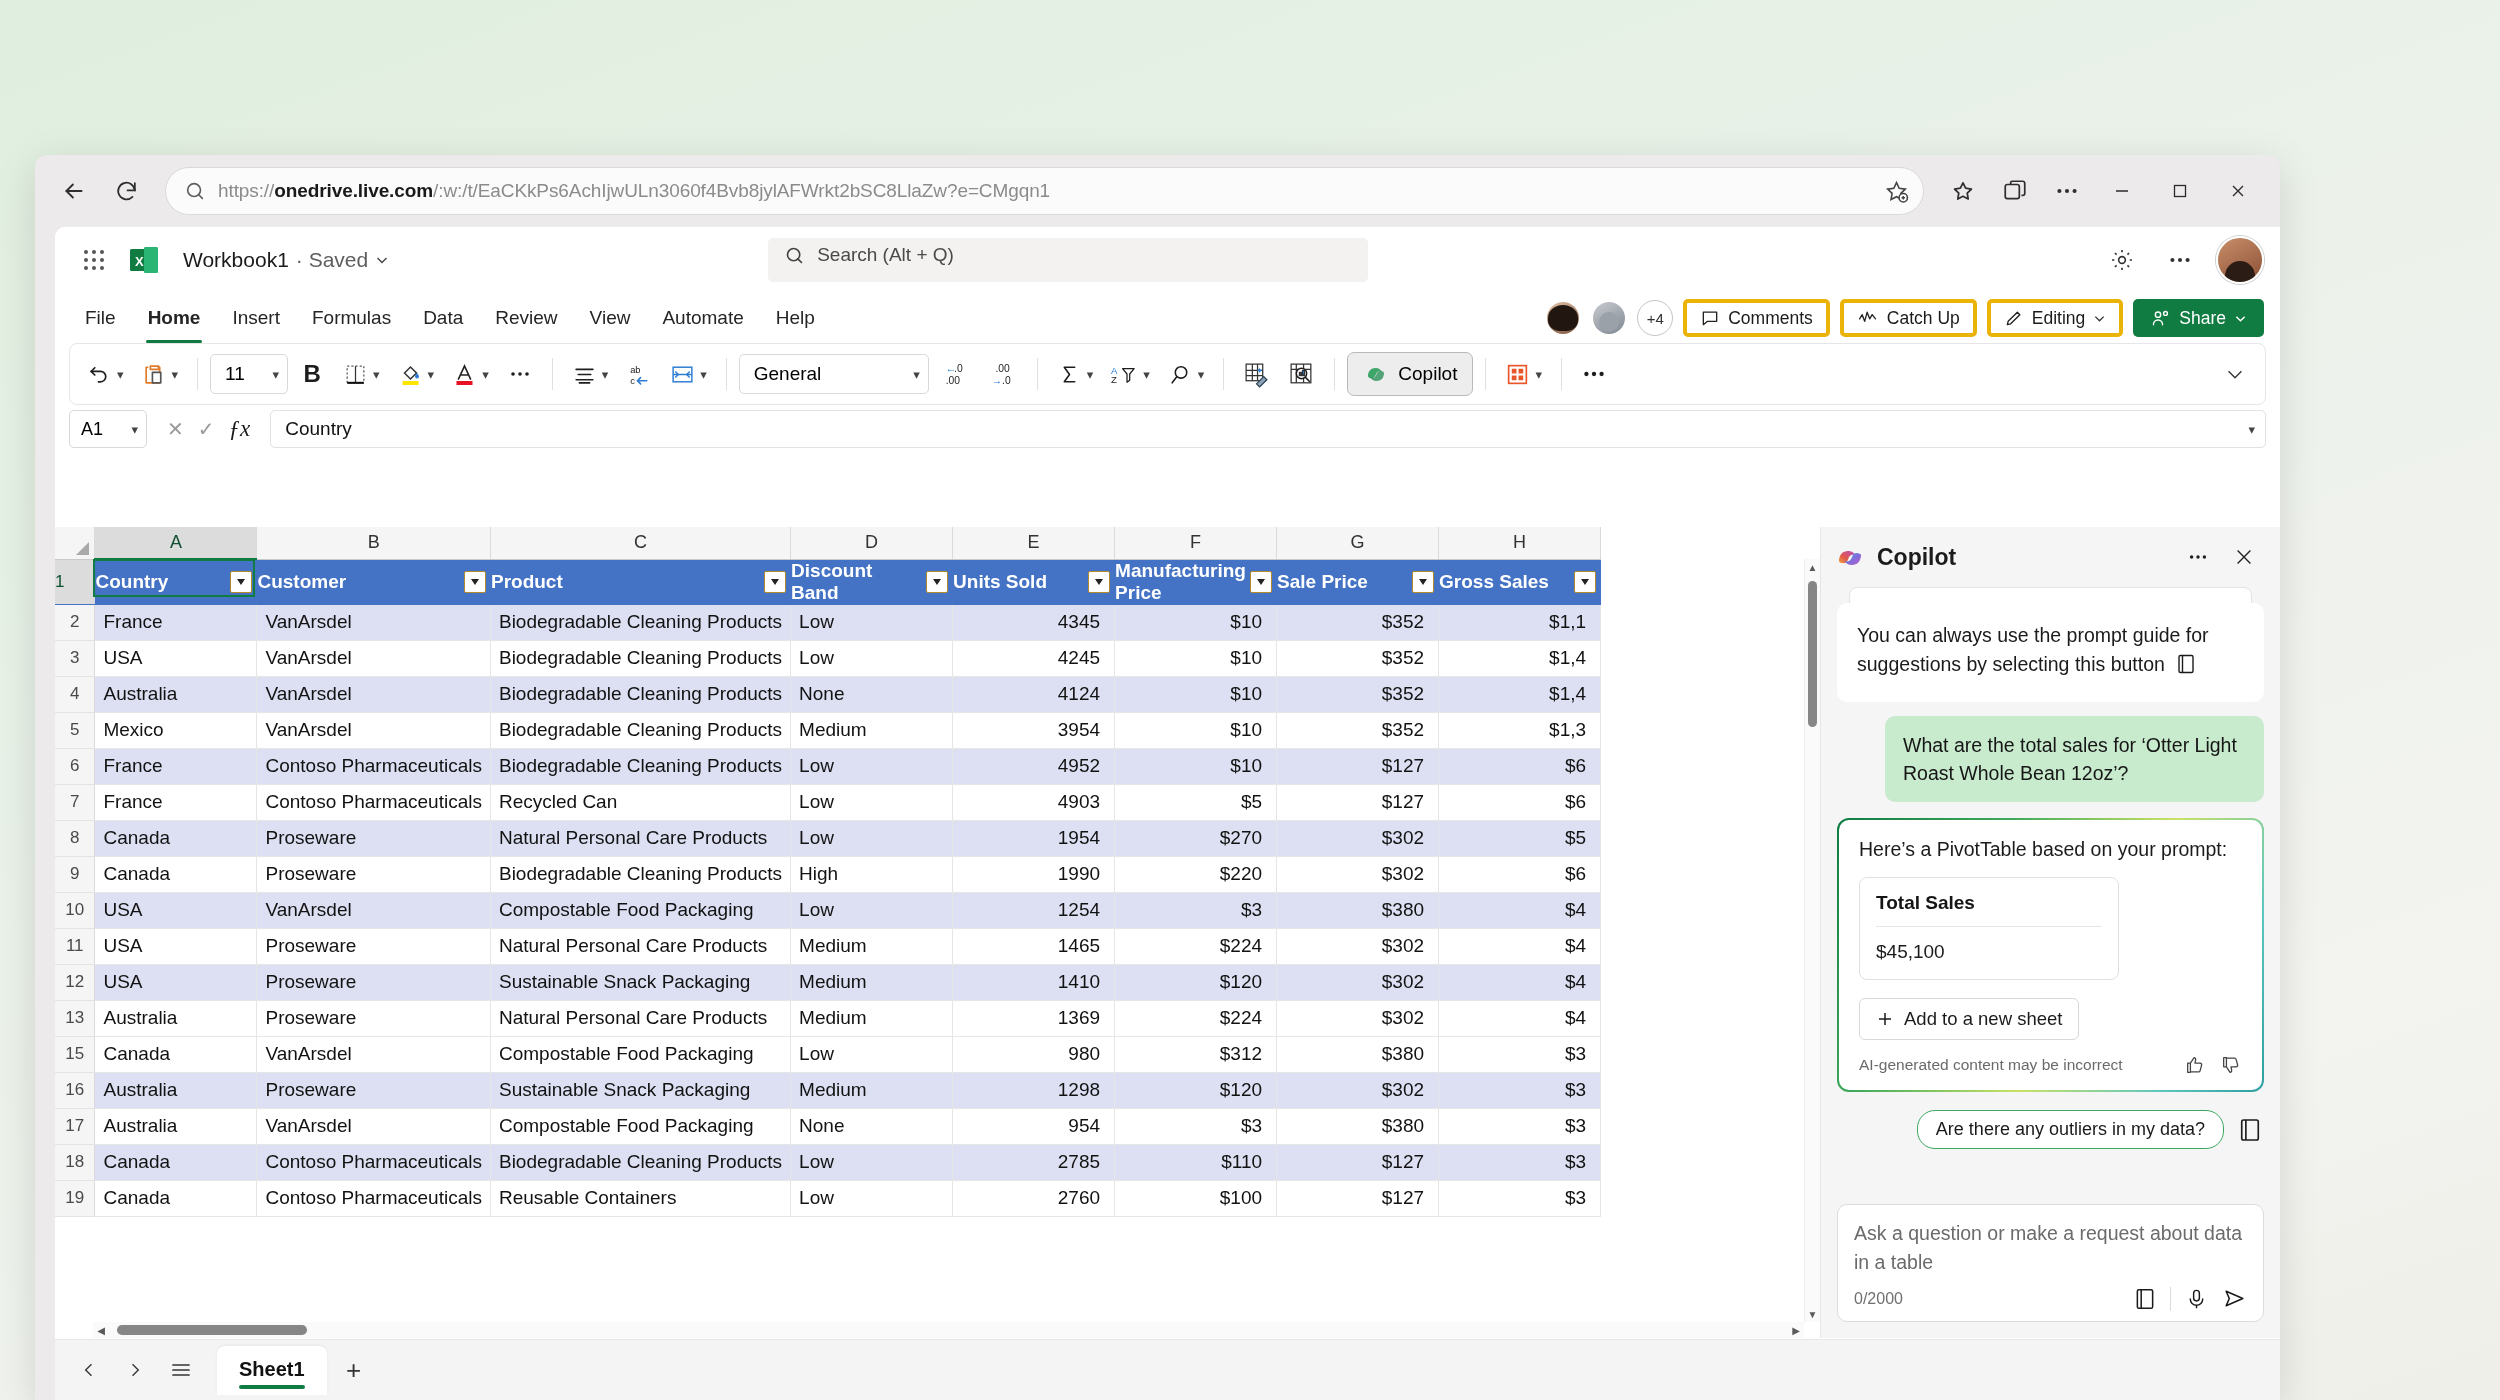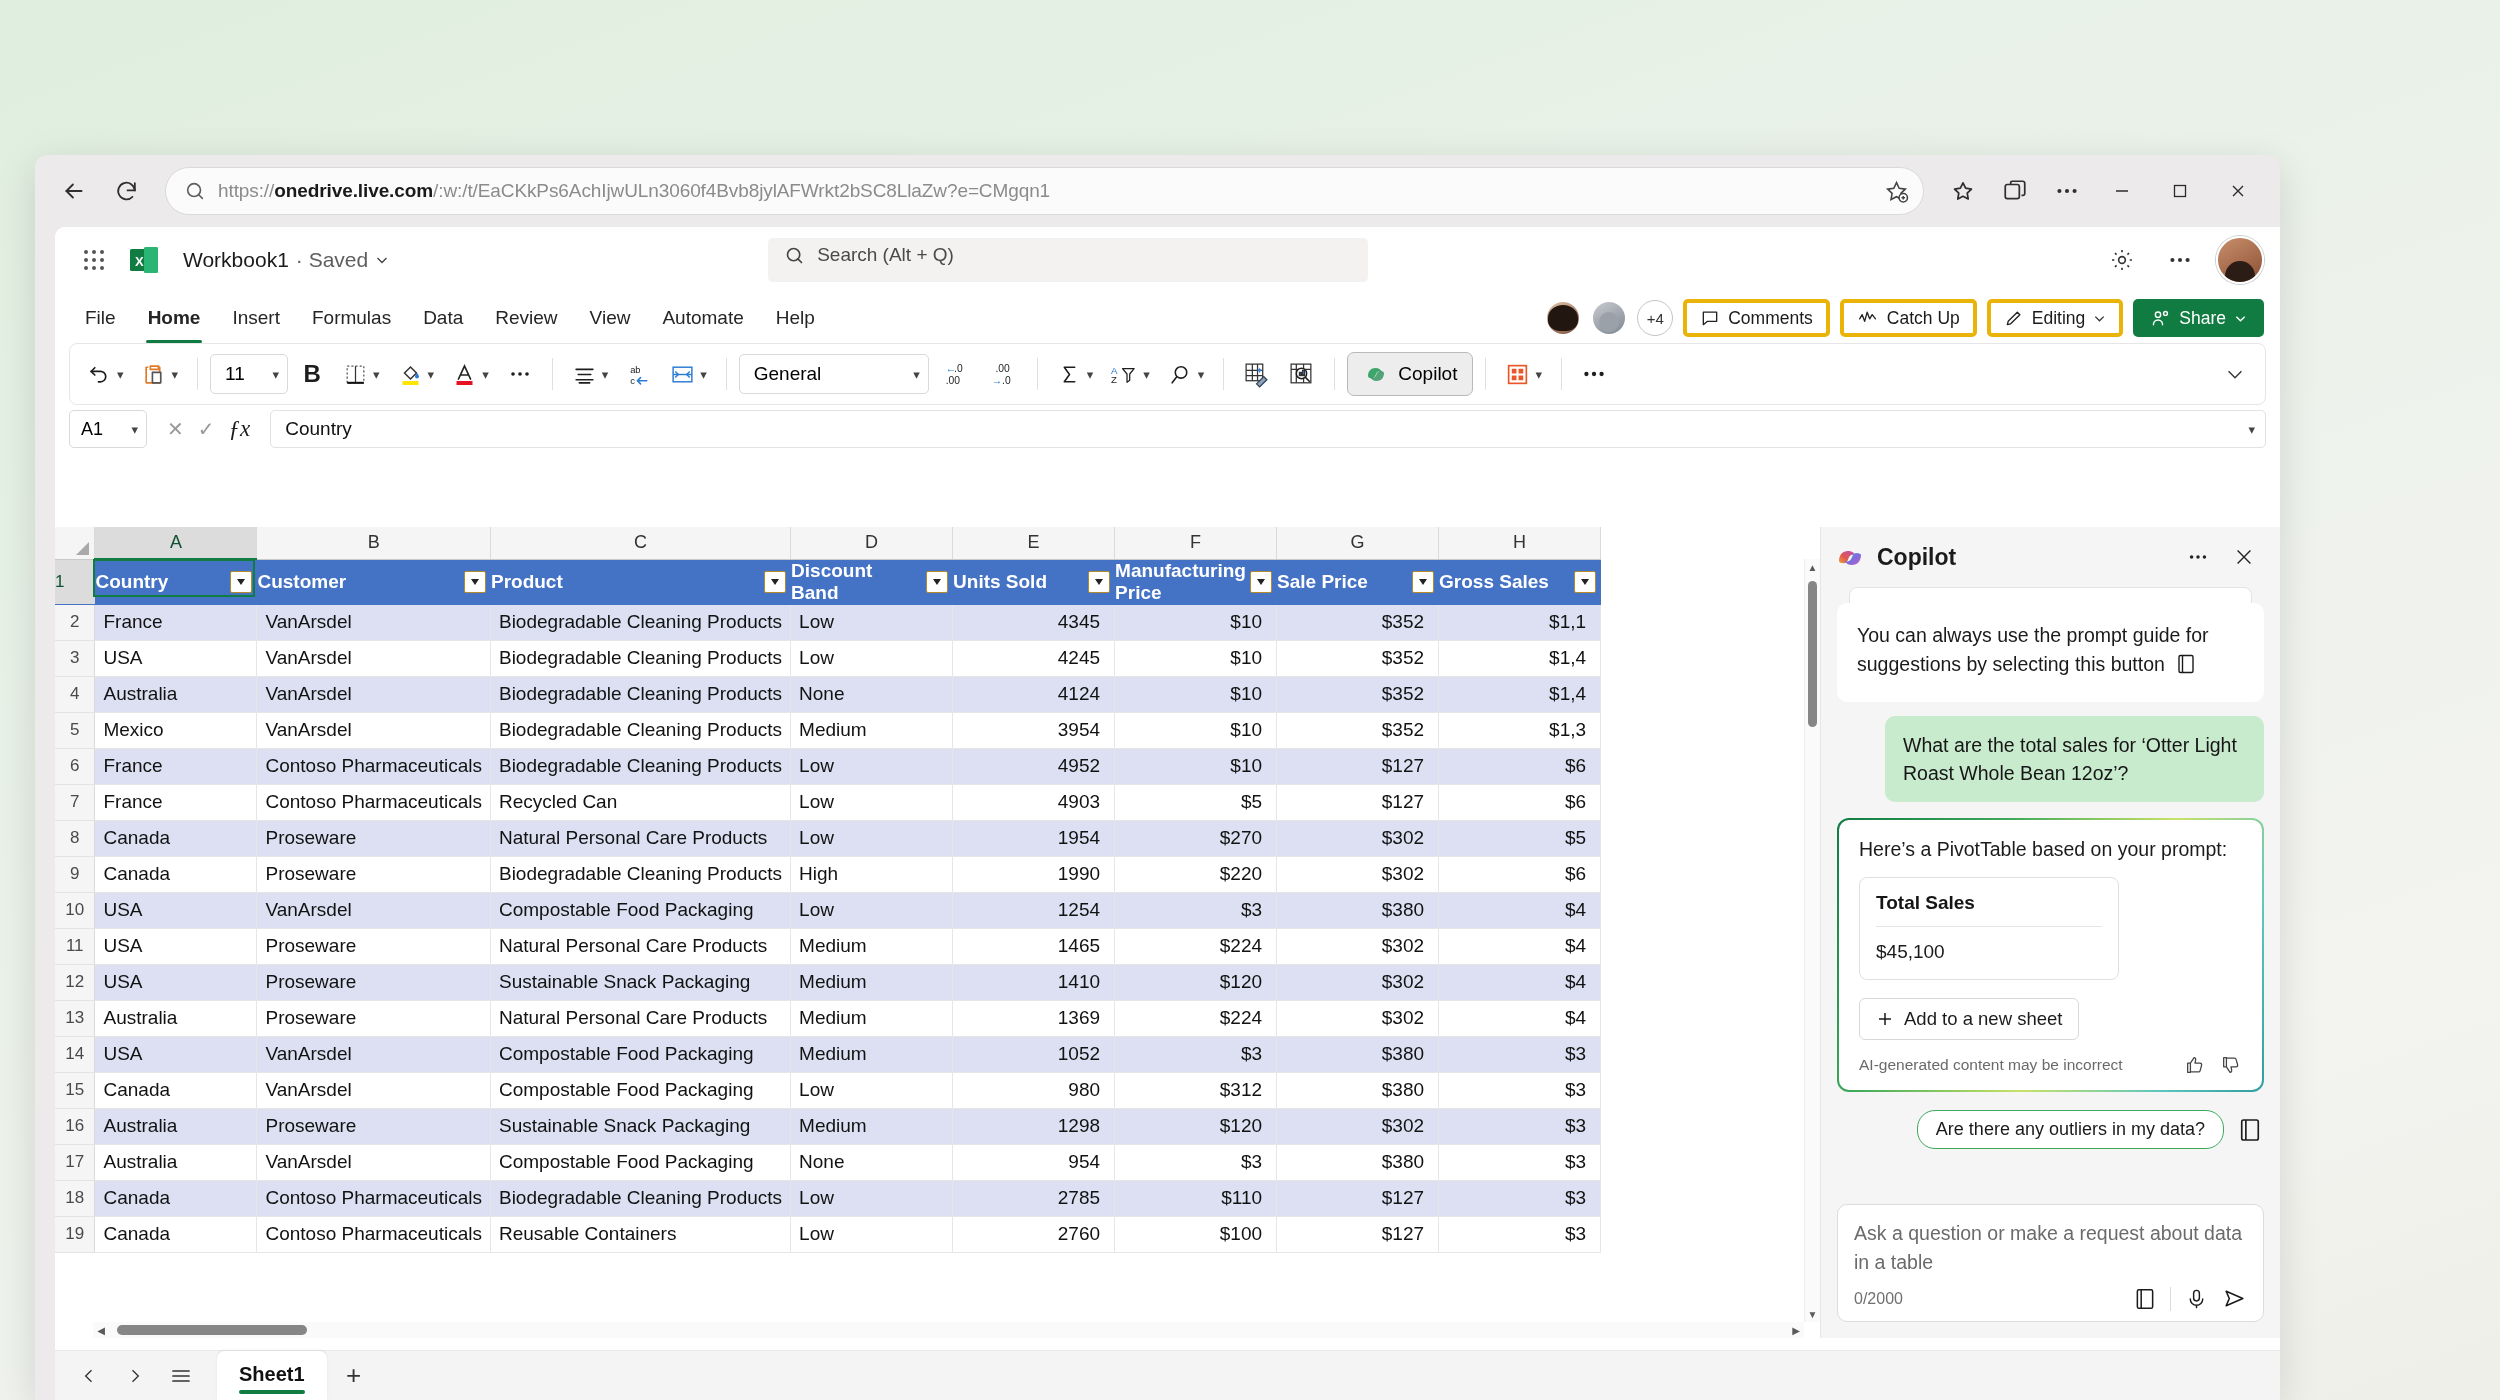--- a/index.html
+++ b/index.html
@@ -149,21 +149,21 @@
     background:#fff; cursor:pointer;}
   #cp-compose{ margin:0 16px 16px; background:#fff; border:1px solid #dcdcdc; border-radius:10px; padding:14px 16px 10px;}
   #cp-placeholder{font-size:19.5px;color:#6b6b6b;line-height:1.45;min-height:56px;cursor:text;}
   #cp-compose-foot{display:flex;align-items:center;margin-top:10px;}
   #charcount{font-size:16px;color:#707070;}
   #compose-actions{margin-left:auto;display:flex;align-items:center;gap:14px;color:#333;}
   .cpi{cursor:pointer;display:flex;align-items:center;}
   .vdiv{width:1px;height:24px;background:#dcdcdc;}
 
   
-  #sheetbar{ position:absolute; left:0; right:0; bottom:0; height:50px; background:#f4f4f4; display:flex; align-items:center;
+  #sheetbar{ position:absolute; left:0; right:0; bottom:0; height:61px; background:#f4f4f4; display:flex; align-items:center;
     padding:0 14px; gap:6px; border-top:1px solid #e8e8e8;}
   .sb-icon{width:40px;height:40px;display:flex;align-items:center;justify-content:center;border-radius:4px;cursor:pointer;color:#333;font-size:20px;}
   #sheet-tab{ background:#fff; border-radius:8px 8px 0 0; padding:12px 22px 14px; font-size:20px; font-weight:700;
     color:#111; position:relative; cursor:pointer; margin-left:10px; box-shadow:0 -1px 3px rgba(0,0,0,.06);}
   #sheet-tab::after{content:"";position:absolute;left:22px;right:22px;bottom:6px;height:4px;background:#107c41;border-radius:2px;}
   #add-sheet-tab{width:42px;height:42px;display:flex;align-items:center;justify-content:center;font-size:26px;color:#333;cursor:pointer;border-radius:4px;}
   svg{display:block;}
 </style>
 </head>
 <body>
@@ -737,31 +737,20 @@
                 <td class="rownum">13</td>
                 <td class="cell">Australia</td>
                 <td class="cell">Proseware</td>
                 <td class="cell">Natural Personal Care Products</td>
                 <td class="cell">Medium</td>
                 <td class="cell num">1369</td>
                 <td class="cell num">$224</td>
                 <td class="cell num">$302</td>
                 <td class="cell num">$4</td>
               </tr>
-              <tr class="band">
-                <td class="rownum">14</td>
-                <td class="cell">USA</td>
-                <td class="cell">VanArsdel</td>
-                <td class="cell">Compostable Food Packaging</td>
-                <td class="cell">Medium</td>
-                <td class="cell num">1052</td>
-                <td class="cell num">$3</td>
-                <td class="cell num">$380</td>
-                <td class="cell num">$3</td>
-              </tr>
               <tr>
                 <td class="rownum">15</td>
                 <td class="cell">Canada</td>
                 <td class="cell">VanArsdel</td>
                 <td class="cell">Compostable Food Packaging</td>
                 <td class="cell">Low</td>
                 <td class="cell num">980</td>
                 <td class="cell num">$312</td>
                 <td class="cell num">$380</td>
                 <td class="cell num">$3</td>

